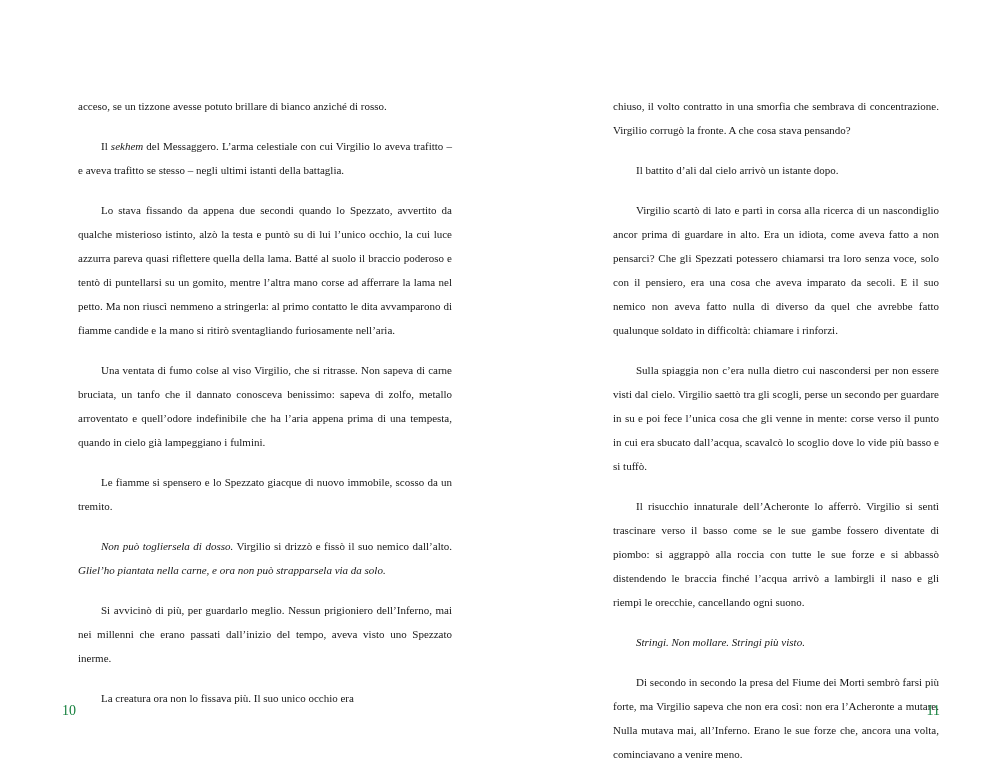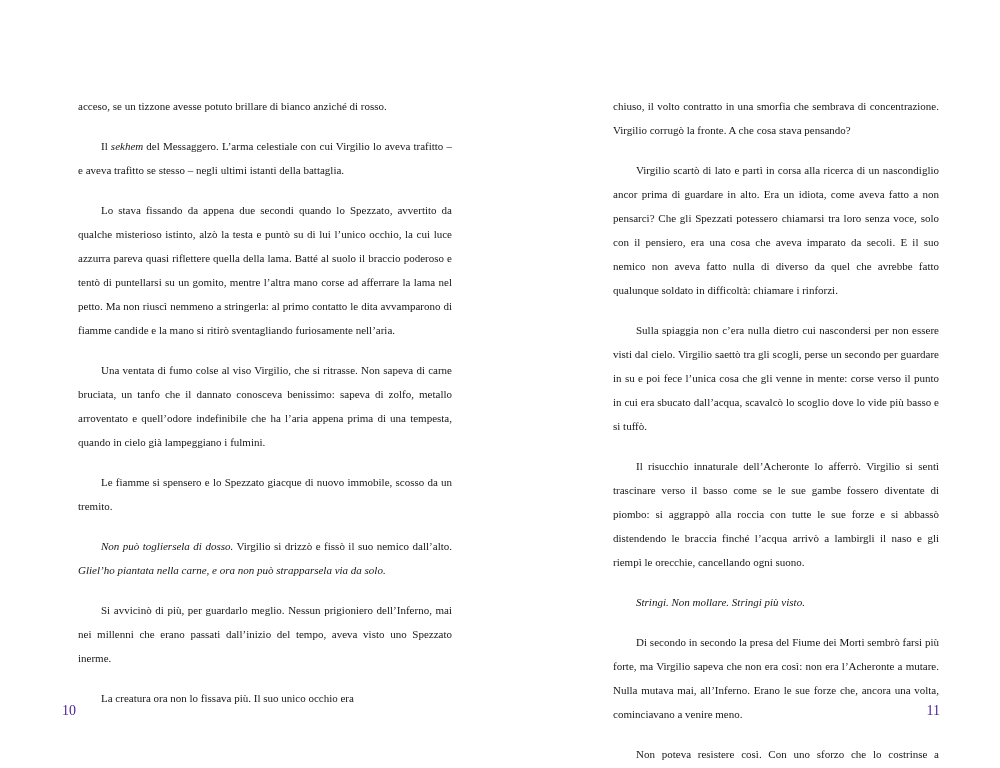--- a/index.html
+++ b/index.html
@@ -37,21 +37,21 @@
   }
   p.para.indent {
     text-indent: 23px;
   }
   p.para em {
   }
   .pagenum {
     position: absolute;
     top: 703px;
     font-size: 14px;
-    color: #4c1d95;
+    color: #15803d;
   }
   .pagenum.left {
     left: 62px;
   }
   .pagenum.right {
     left: 582px;
     width: 358px;
     text-align: right;
   }
 </style>
@@ -63,20 +63,21 @@
     <p class="para indent"><span>Il </span><em>sekhem</em><span> del Messaggero. L’arma celestiale con cui Virgilio lo aveva trafitto – e aveva trafitto se stesso – negli ultimi istanti della battaglia.</span></p>
     <p class="para indent"><span>Lo stava fissando da appena due secondi quando lo Spezzato, avvertito da qualche misterioso istinto, alzò la testa e puntò su di lui l’unico occhio, la cui luce azzurra pareva quasi riflettere quella della lama. Batté al suolo il braccio poderoso e tentò di puntellarsi su un gomito, mentre l’altra mano corse ad afferrare la lama nel petto. Ma non riuscì nemmeno a stringerla: al primo contatto le dita avvamparono di fiamme candide e la mano si ritirò sventagliando furiosamente nell’aria.</span></p>
     <p class="para indent"><span>Una ventata di fumo colse al viso Virgilio, che si ritrasse. Non sapeva di carne bruciata, un tanfo che il dannato conosceva benissimo: sapeva di zolfo, metallo arroventato e quell’odore indefinibile che ha l’aria appena prima di una tempesta, quando in cielo già lampeggiano i fulmini.</span></p>
     <p class="para indent"><span>Le fiamme si spensero e lo Spezzato giacque di nuovo immobile, scosso da un tremito.</span></p>
     <p class="para indent"><em>Non può togliersela di dosso.</em><span> Virgilio si drizzò e fissò il suo nemico dall’alto. </span><em>Gliel’ho piantata nella carne, e ora non può strapparsela via da solo.</em></p>
     <p class="para indent"><span>Si avvicinò di più, per guardarlo meglio. Nessun prigioniero dell’Inferno, mai nei millenni che erano passati dall’inizio del tempo, aveva visto uno Spezzato inerme.</span></p>
     <p class="para indent"><span>La creatura ora non lo fissava più. Il suo unico occhio era</span></p>
   </div>
 <div class="text-column right" id="col-right">
     <p class="para"><span>chiuso, il volto contratto in una smorfia che sembrava di concentrazione. Virgilio corrugò la fronte. A che cosa stava pensando?</span></p>
+    <p class="para indent"><span>Il battito d’ali dal cielo arrivò un istante dopo.</span></p>
     <p class="para indent"><span>Virgilio scartò di lato e partì in corsa alla ricerca di un nascondiglio ancor prima di guardare in alto. Era un idiota, come aveva fatto a non pensarci? Che gli Spezzati potessero chiamarsi tra loro senza voce, solo con il pensiero, era una cosa che aveva imparato da secoli. E il suo nemico non aveva fatto nulla di diverso da quel che avrebbe fatto qualunque soldato in difficoltà: chiamare i rinforzi.</span></p>
     <p class="para indent"><span>Sulla spiaggia non c’era nulla dietro cui nascondersi per non essere visti dal cielo. Virgilio saettò tra gli scogli, perse un secondo per guardare in su e poi fece l’unica cosa che gli venne in mente: corse verso il punto in cui era sbucato dall’acqua, scavalcò lo scoglio dove lo vide più basso e si tuffò.</span></p>
     <p class="para indent"><span>Il risucchio innaturale dell’Acheronte lo afferrò. Virgilio si sentì trascinare verso il basso come se le sue gambe fossero diventate di piombo: si aggrappò alla roccia con tutte le sue forze e si abbassò distendendo le braccia finché l’acqua arrivò a lambirgli il naso e gli riempì le orecchie, cancellando ogni suono.</span></p>
     <p class="para indent"><em>Stringi. Non mollare. Stringi più visto.</em></p>
     <p class="para indent"><span>Di secondo in secondo la presa del Fiume dei Morti sembrò farsi più forte, ma Virgilio sapeva che non era così: non era l’Acheronte a mutare. Nulla mutava mai, all’Inferno. Erano le sue forze che, ancora una volta, cominciavano a venire meno.</span></p>
     <p class="para indent"><span>Non poteva resistere così. Con uno sforzo che lo costrinse a strozzarsi in gola un grido, si trascinò di nuovo fuori fino a</span></p>
   </div>
 
 <div class="pagenum left">10</div>
 <div class="pagenum right">11</div>

